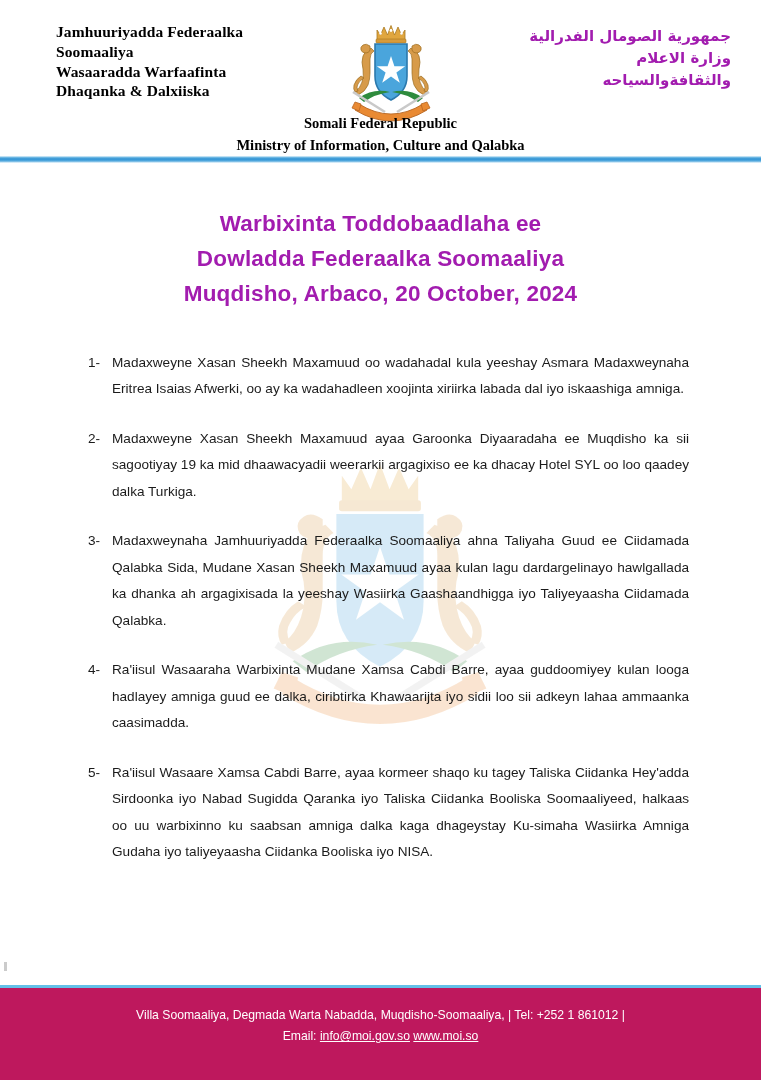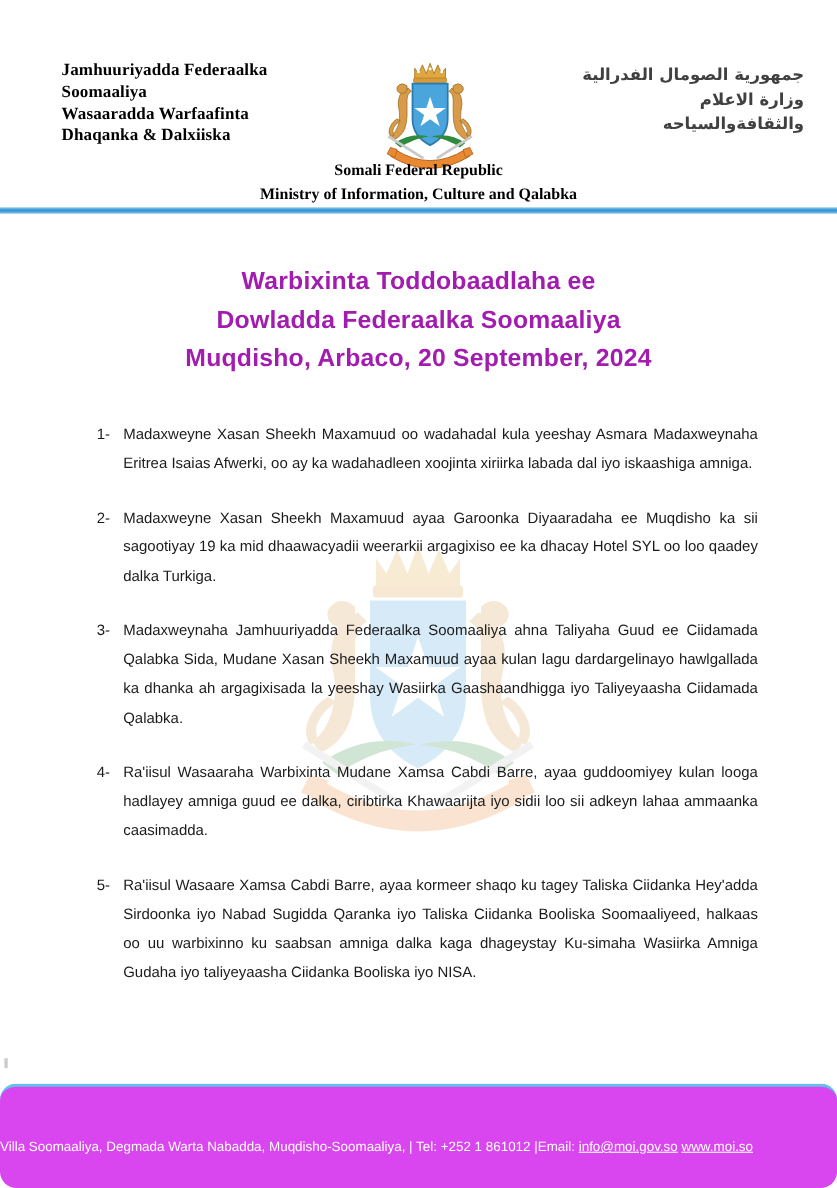--- a/index.html
+++ b/index.html
@@ -18,21 +18,20 @@
     overflow: hidden;
     box-sizing: border-box;
   }
 
   
   .letterhead {
     position: relative;
     width: 100%;
     height: 156px;
     box-sizing: border-box;
-    margin-top: 32px;
   }
   .lh-row {
     display: flex;
     align-items: flex-start;
     justify-content: space-between;
     padding: 22px 30px 0 56px;
     box-sizing: border-box;
   }
   .lh-left {
     font-family: "Liberation Serif", serif;
@@ -42,21 +41,21 @@
     color: #000000;
     letter-spacing: 0.1px;
     white-space: pre-line;
     width: 260px;
   }
   .lh-right {
     font-family: "DejaVu Sans", sans-serif;
     font-weight: bold;
     font-size: 15px;
     line-height: 1.45;
-    color: #404040;
+    color: #a21caf;
     direction: rtl;
     text-align: right;
     white-space: pre-line;
     width: 265px;
     padding-top: 4px;
   }
 
   
   .emblem-wrap {
     width: 110px;
@@ -160,29 +159,28 @@
     z-index: 1;
   }
 
   
   .footer {
     position: absolute;
     left: 0;
     right: 0;
     bottom: 0;
     height: 95px;
-    background: #d946ef;
+    background: #be185d;
     border-top: 3px solid #63c0e8;
     box-sizing: border-box;
     display: flex;
-    flex-direction: row;
+    flex-direction: column;
     align-items: center;
     justify-content: flex-start;
     padding-top: 17px;
-    border-radius: 15px;
   }
   .footer-line {
     color: #ffffff;
     font-family: "Liberation Sans", sans-serif;
     font-size: 12.2px;
     line-height: 1.75;
     text-align: center;
   }
   .footer-link {
     color: #ffffff;
@@ -278,21 +276,21 @@
       <line x1="16" y1="74" x2="48" y2="94" stroke="#c9c9c9" stroke-width="2.6"></line>
       <line x1="92" y1="74" x2="60" y2="94" stroke="#c9c9c9" stroke-width="2.6"></line>
       <path d="M22 86 q32 20 64 0 l4 6 q-36 22 -72 0 Z" fill="#e98a33"></path>
       <path d="M18 84 l6 2 l-2 7 l-7 -3 Z" fill="#e98a33"></path>
       <path d="M90 84 l-6 2 l2 7 l7 -3 Z" fill="#e98a33"></path>
     </svg>
 
     <div class="doc-title">
       <span class="t-line">Warbixinta Toddobaadlaha ee</span>
       <span class="t-line">Dowladda  Federaalka  Soomaaliya</span>
-      <span class="t-line">Muqdisho, Arbaco, 20 September, 2024</span>
+      <span class="t-line">Muqdisho, Arbaco, 20 October, 2024</span>
     </div>
 
     <ul class="items">
       <li class="item">
         <span class="item-num">1-</span>
         <span class="item-text">Madaxweyne Xasan Sheekh Maxamuud oo wadahadal kula yeeshay Asmara Madaxweynaha Eritrea Isaias Afwerki, oo ay ka wadahadleen xoojinta xiriirka labada dal iyo iskaashiga amniga.</span>
       </li>
       <li class="item">
         <span class="item-num">2-</span>
         <span class="item-text">Madaxweyne Xasan Sheekh Maxamuud ayaa Garoonka Diyaaradaha ee Muqdisho ka sii sagootiyay 19 ka mid dhaawacyadii weerarkii argagixiso ee ka dhacay Hotel SYL oo loo qaadey dalka Turkiga.</span>

